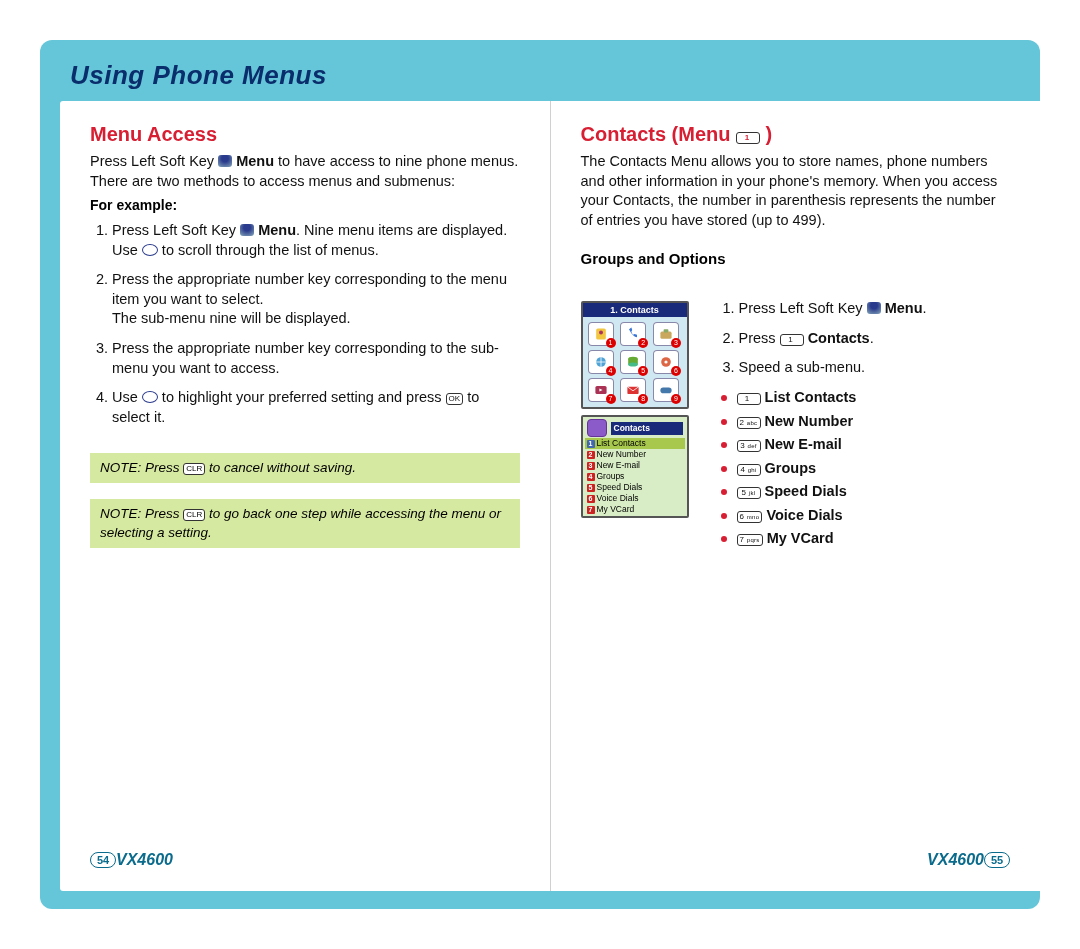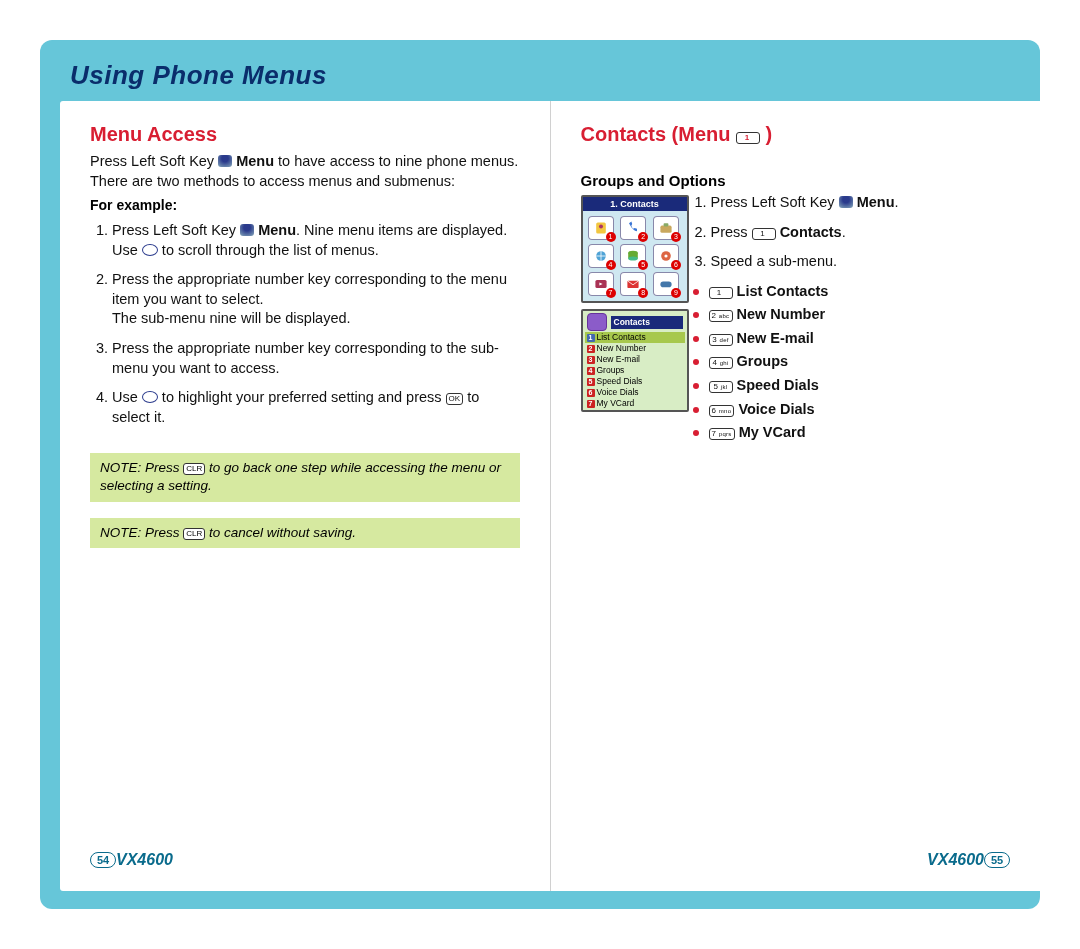--- a/index.html
+++ b/index.html
@@ -129,21 +129,21 @@
   .ps-purple-icon {
     display:inline-block;
     background:#8b5cc9;
     border:1.5px solid #663399;
     border-radius:4px;
     width:18px;
     height:16px;
     vertical-align:middle;
     margin:1px 0;
   }
-  .right-cols { display:flex; gap:0; align-items:flex-start; }
+  .right-cols { display:flex; gap:28px; align-items:flex-start;margin-top:28px; }
   .my-vcard-spacing .key-icon { letter-spacing:0.3px; }
 </style>
 </head>
 <body>
 
 <div class="teal-frame">
   <div class="doc-title">Using Phone Menus</div>
   <div class="pages">
 
     <div class="page page-left">
@@ -173,36 +173,37 @@
         </li>
         <li>
           <span>Use </span>
           <span class="nav-icon"></span>
           <span> to highlight your preferred setting and press </span>
           <span class="ok-icon">OK</span>
           <span> to select it.</span>
         </li>
       </ol>
       <div class="note">
+        <span>NOTE: Press </span><span class="clr-icon">CLR</span><span> to cancel without saving.</span>
+      </div>
+      <div class="note">
         <span>NOTE: Press </span><span class="clr-icon">CLR</span><span> to go back one step while accessing the menu or selecting a setting.</span>
-      </div>
-      <div class="note">
-        <span>NOTE: Press </span><span class="clr-icon">CLR</span><span> to cancel without saving.</span>
       </div>
       <div class="spacer"></div>
       <div class="footer">
         <span class="pg-num">54</span>
         <span class="model">VX4600</span>
       </div>
     </div>
 
     <div class="page">
       <div class="sec-head">
         <span>Contacts (Menu </span><span class="key-icon"><span>1</span>&nbsp;</span><span> )</span>
       </div>
+      <div class="body-text">The Contacts Menu allows you to store names, phone numbers and other information in your phone's memory. When you access your Contacts, the number in parenthesis represents the number of entries you have stored (up to 499).</div>
 
       <div class="subhead" style="margin-top:20px;font-size:15px;">Groups and Options</div>
 
       <div class="right-cols">
         <div class="screenshot-stack">
 
           <div class="phone-screen">
             <div class="ps-title">1. Contacts</div>
             <div class="ps-grid">
               <div class="ic">

